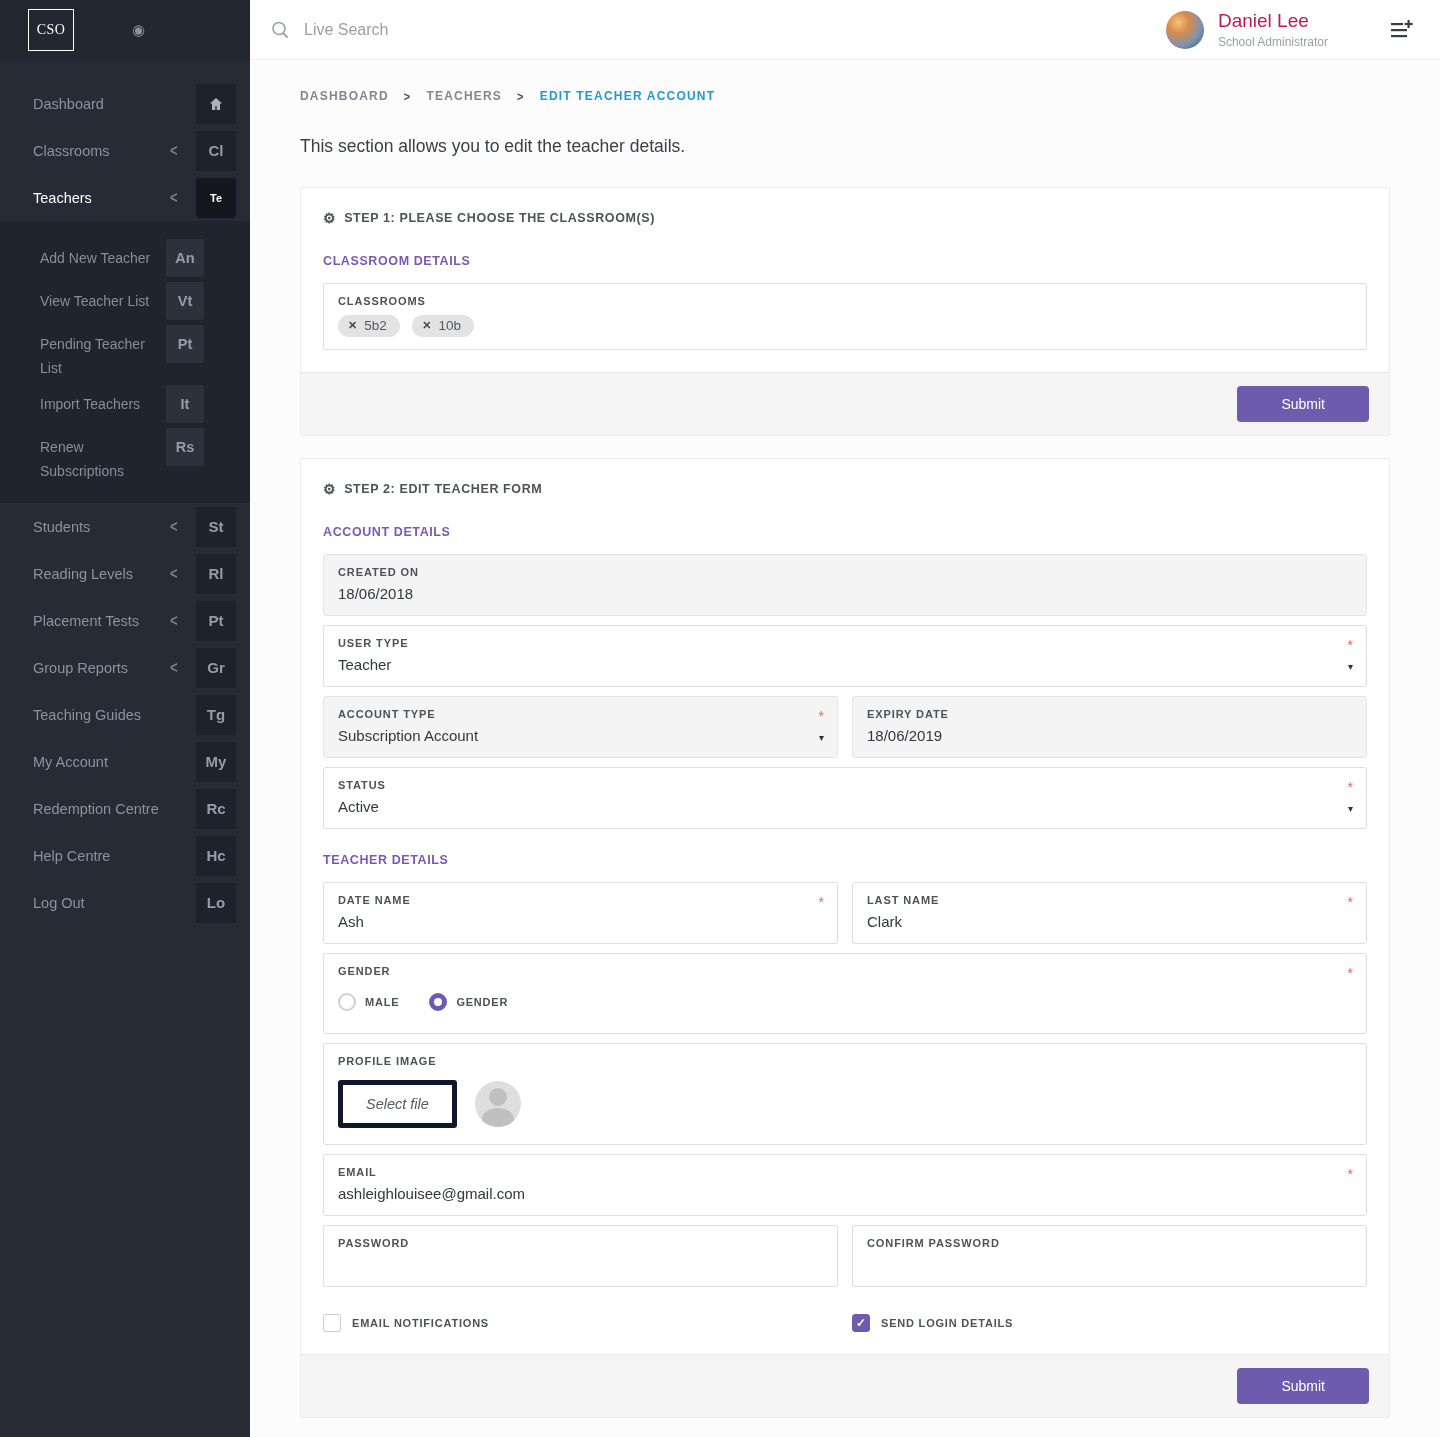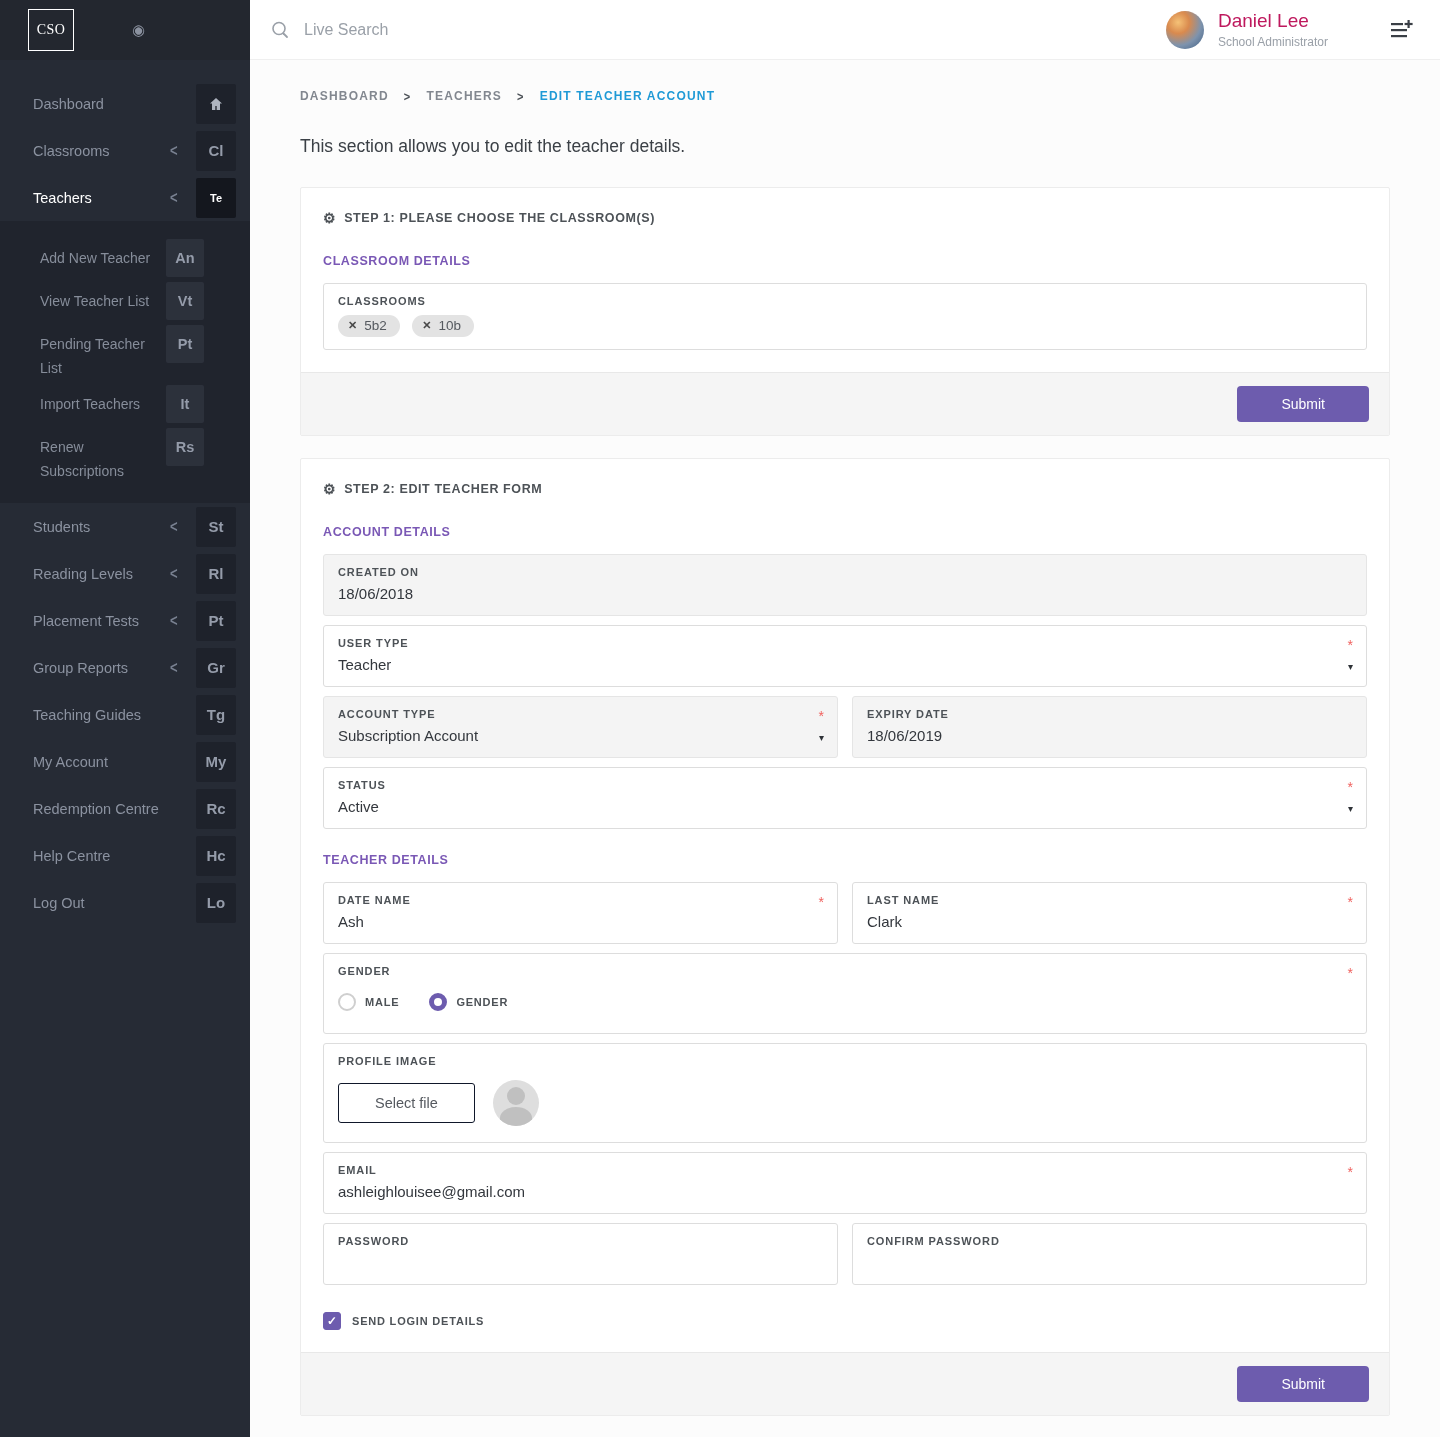--- a/index.html
+++ b/index.html
@@ -72,22 +72,22 @@
   .tag { display:inline-flex; align-items:center; background:#e3e3e3; border-radius:12px; padding:3px 13px 4px 10px;
          font-size:13.5px; color:#55595f; margin-right:8px; cursor:default; }
   .tag-x { font-size:11px; font-weight:bold; color:#4a4a4a; margin-right:7px; cursor:pointer; }
 
   .radio-row { display:flex; align-items:center; margin:16px 0 10px; }
   .radio { width:18px; height:18px; border-radius:50%; border:2px solid #cfcfcf; background:#fff; cursor:pointer; flex:0 0 18px; }
   .radio.on { border:5px solid #6d5cae; }
   .radio-lbl { font-size:11px; font-weight:bold; letter-spacing:.8px; color:#4d5257; margin:0 30px 0 9px; }
 
   .profile-row { display:flex; align-items:center; margin-top:13px; margin-bottom:4px; }
-  .btn-file { background:#fff; border:1px solid #0f172a; border-radius:3px; padding:11px 36px; font-size:14.5px; color:#55595f; cursor:pointer;
-              font-family:"Liberation Sans",sans-serif; }
+  .btn-file { background:#fff; border:5px solid #0f172a; border-radius:3px; padding:11px 23px; font-size:14.5px; color:#55595f; cursor:pointer;
+              font-family:"Liberation Sans",sans-serif;font-style:italic; }
   .avatar-ph { width:46px; height:46px; border-radius:50%; background:#dedede; margin-left:18px; position:relative; overflow:hidden; }
   .avatar-ph::before { content:""; position:absolute; left:14px; top:7px; width:18px; height:18px; border-radius:50%; background:#c0c0c0; }
   .avatar-ph::after { content:""; position:absolute; left:7px; top:27px; width:32px; height:22px; border-radius:50% 50% 0 0; background:#c0c0c0; }
 
   .check-row { display:flex; gap:14px; margin-top:18px; }
   .check-half { flex:1; display:flex; align-items:center; }
   .cb { width:18px; height:18px; border:1px solid #ccc; border-radius:3px; background:#fff; cursor:pointer;
         display:flex; align-items:center; justify-content:center; flex:0 0 18px; }
   .cb .tick { display:none; color:#fff; font-size:12px; font-weight:bold; }
   .cb.on { background:#6d5cae; border-color:#6d5cae; }
@@ -342,20 +342,26 @@
           <div class="fld-val"></div>
         </div>
         <div class="fld" style="min-height:52px;">
           <div class="fld-label">CONFIRM PASSWORD</div>
           <div class="fld-val"></div>
         </div>
       </div>
 
       <div class="check-row">
         <div class="check-half">
+          <span class="cb">
+            
+          </span>
+          <span class="cb-lbl">EMAIL NOTIFICATIONS</span>
+        </div>
+        <div class="check-half">
           <span class="cb on">
             <span class="tick">✓</span>
           </span>
           <span class="cb-lbl">SEND LOGIN DETAILS</span>
         </div>
       </div>
 
     </div>
     <div class="card-foot">
       <button class="btn-submit">Submit</button>

